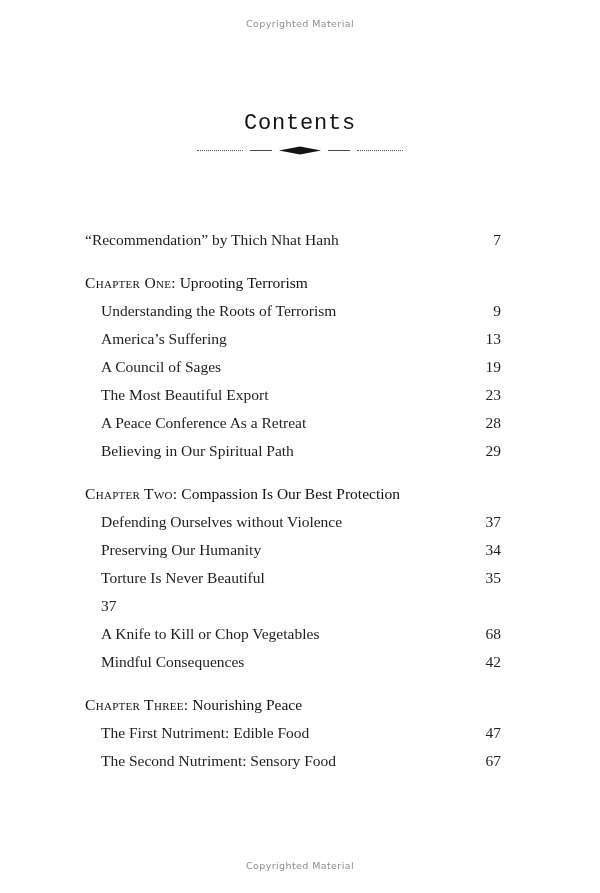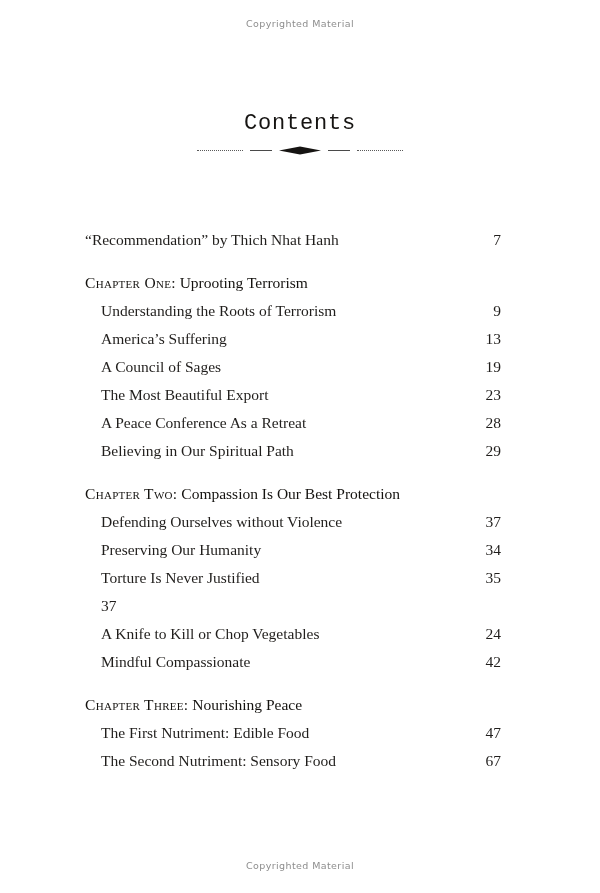--- a/index.html
+++ b/index.html
@@ -143,32 +143,32 @@
       <div class="chapter-heading"><span class="chapter-label">Chapter Two:</span> <span class="chapter-title">Compassion Is Our Best Protection</span></div>
       <div class="entry level-1">
         <span class="entry-title">Defending Ourselves without Violence</span>
         <span class="page-num">37</span>
       </div>
       <div class="entry level-1">
         <span class="entry-title">Preserving Our Humanity</span>
         <span class="page-num">34</span>
       </div>
       <div class="entry level-1">
-        <span class="entry-title">Torture Is Never Justified</span>
+        <span class="entry-title">Torture Is Never Beautiful</span>
         <span class="page-num">35</span>
       </div>
       <div class="entry level-1">
         <span class="page-num">37</span>
       </div>
       <div class="entry level-1">
         <span class="entry-title">A Knife to Kill or Chop Vegetables</span>
-        <span class="page-num">24</span>
+        <span class="page-num">68</span>
       </div>
       <div class="entry level-1">
-        <span class="entry-title">Mindful Compassionate</span>
+        <span class="entry-title">Mindful Consequences</span>
         <span class="page-num">42</span>
       </div>
       <div class="chapter-heading"><span class="chapter-label">Chapter Three:</span> <span class="chapter-title">Nourishing Peace</span></div>
       <div class="entry level-1">
         <span class="entry-title">The First Nutriment: Edible Food</span>
         <span class="page-num">47</span>
       </div>
       <div class="entry level-1">
         <span class="entry-title">The Second Nutriment: Sensory Food</span>
         <span class="page-num">67</span>

